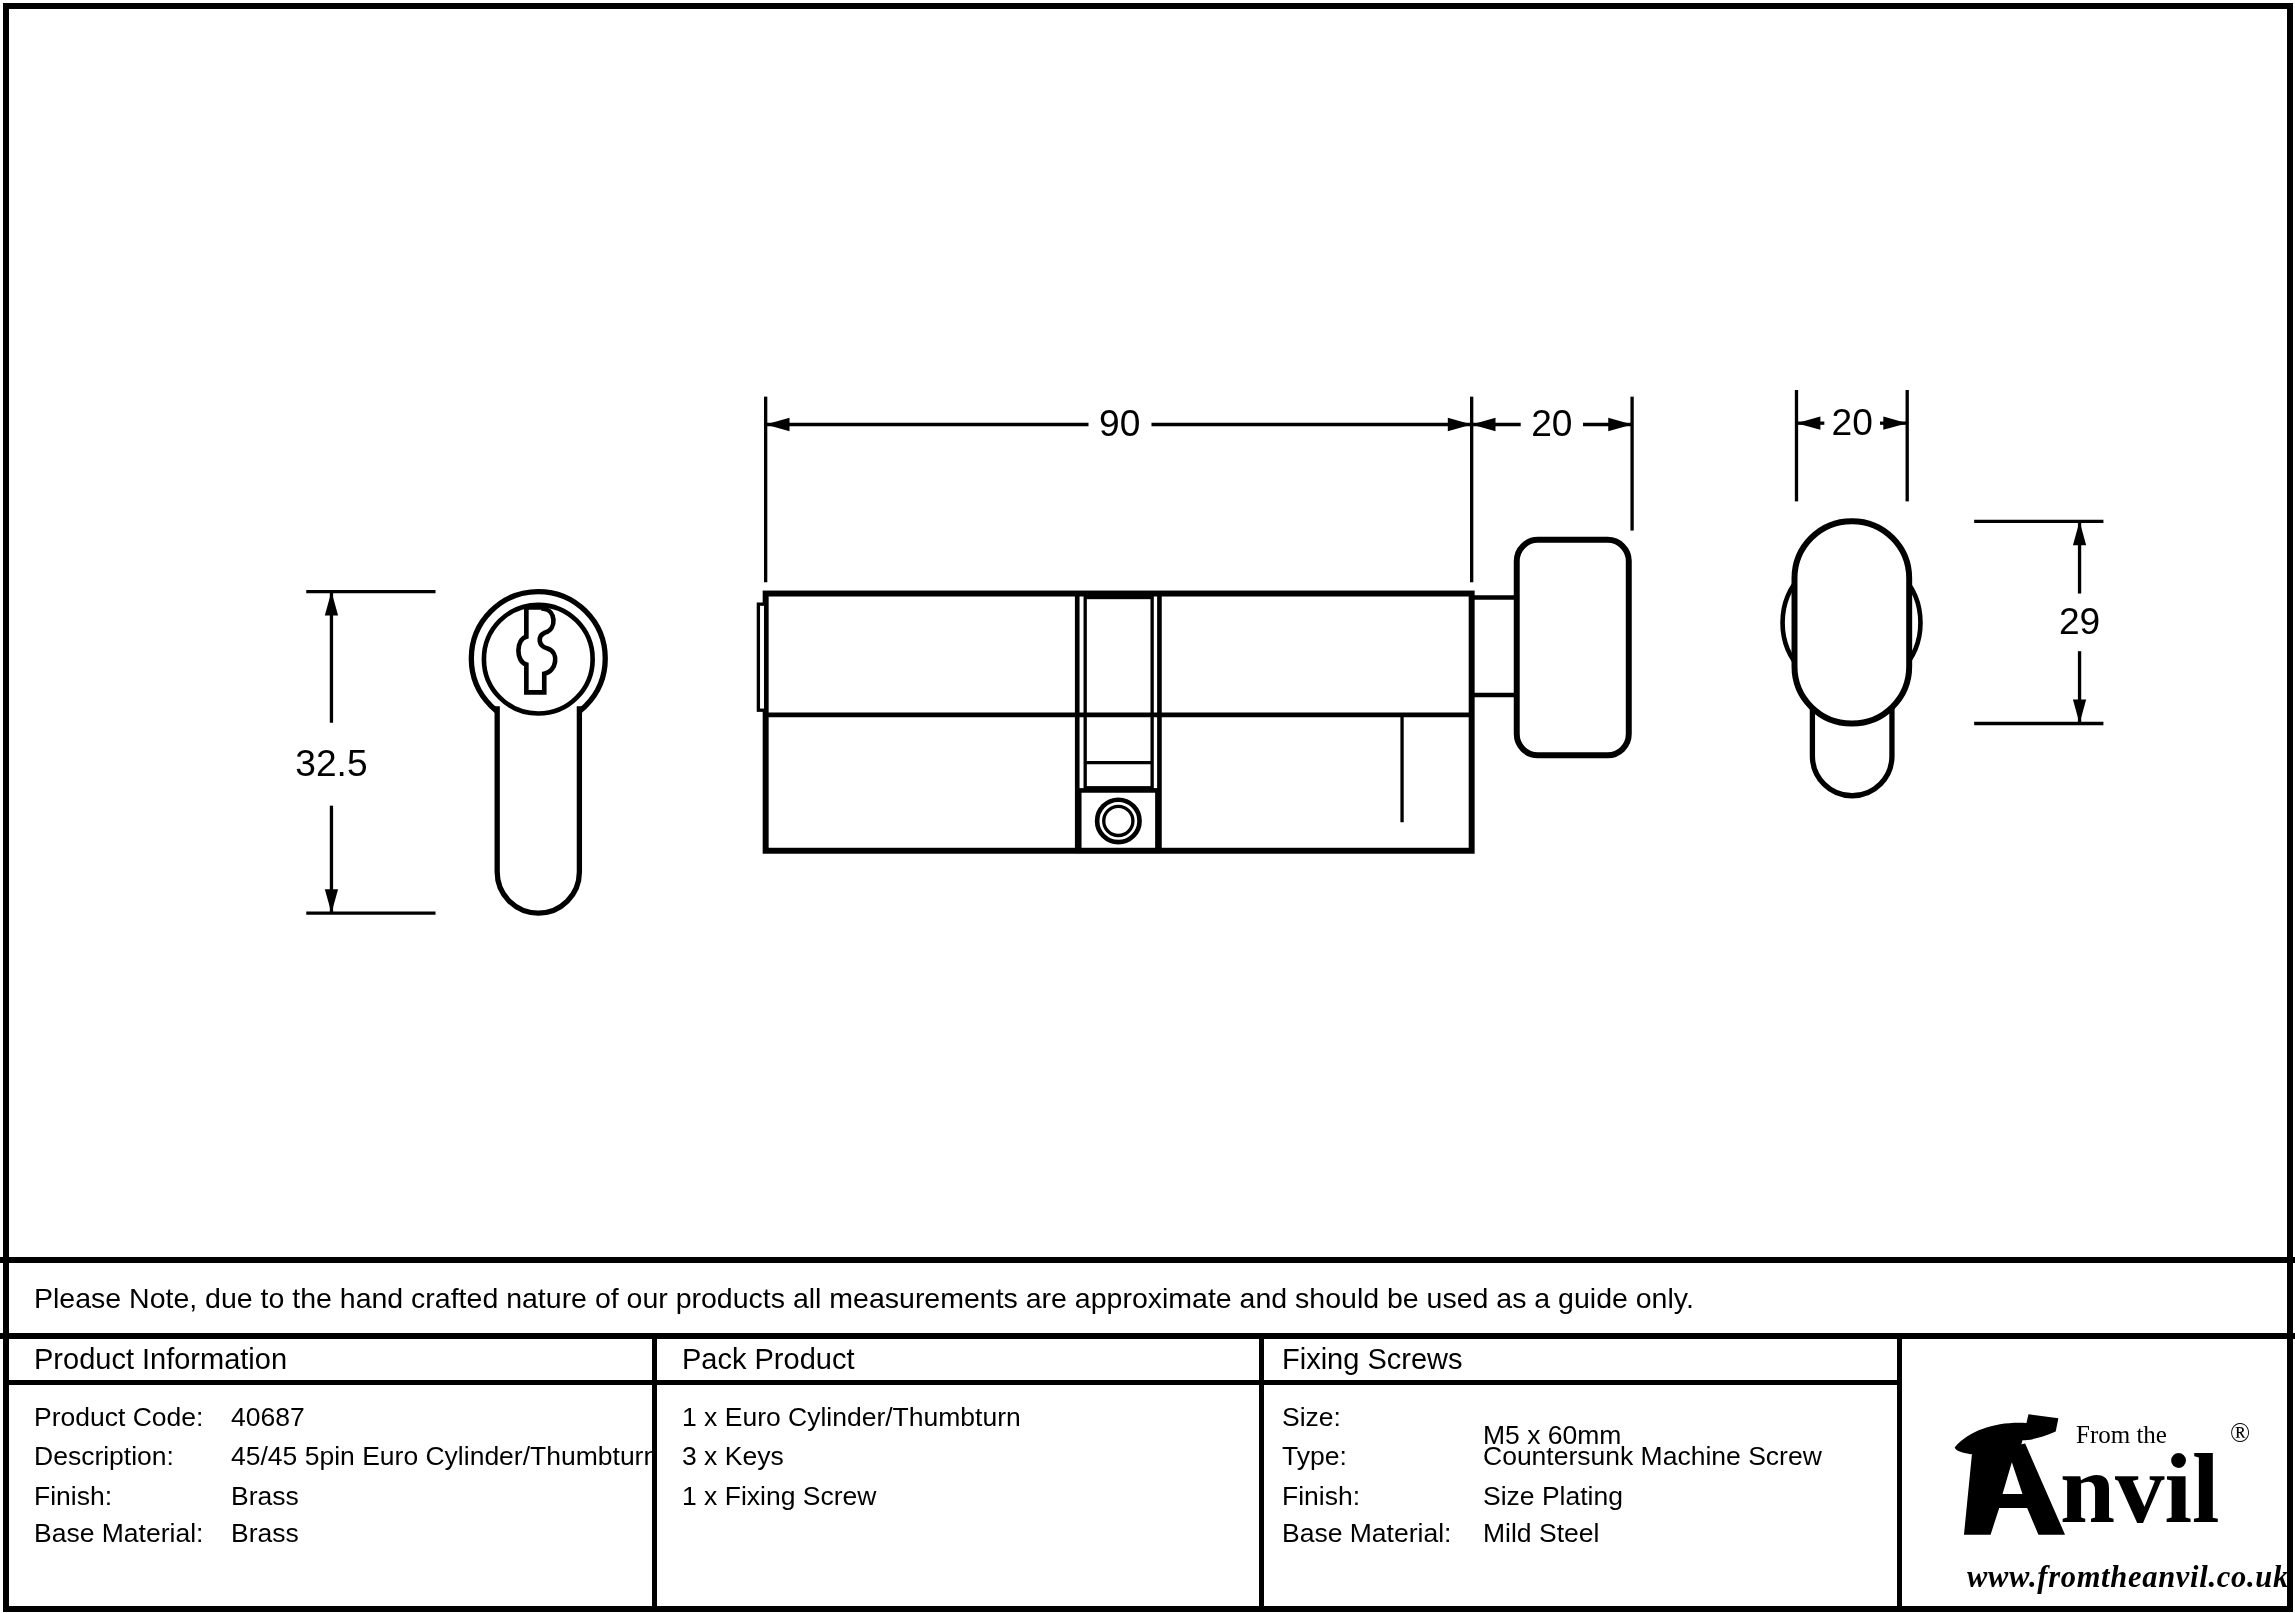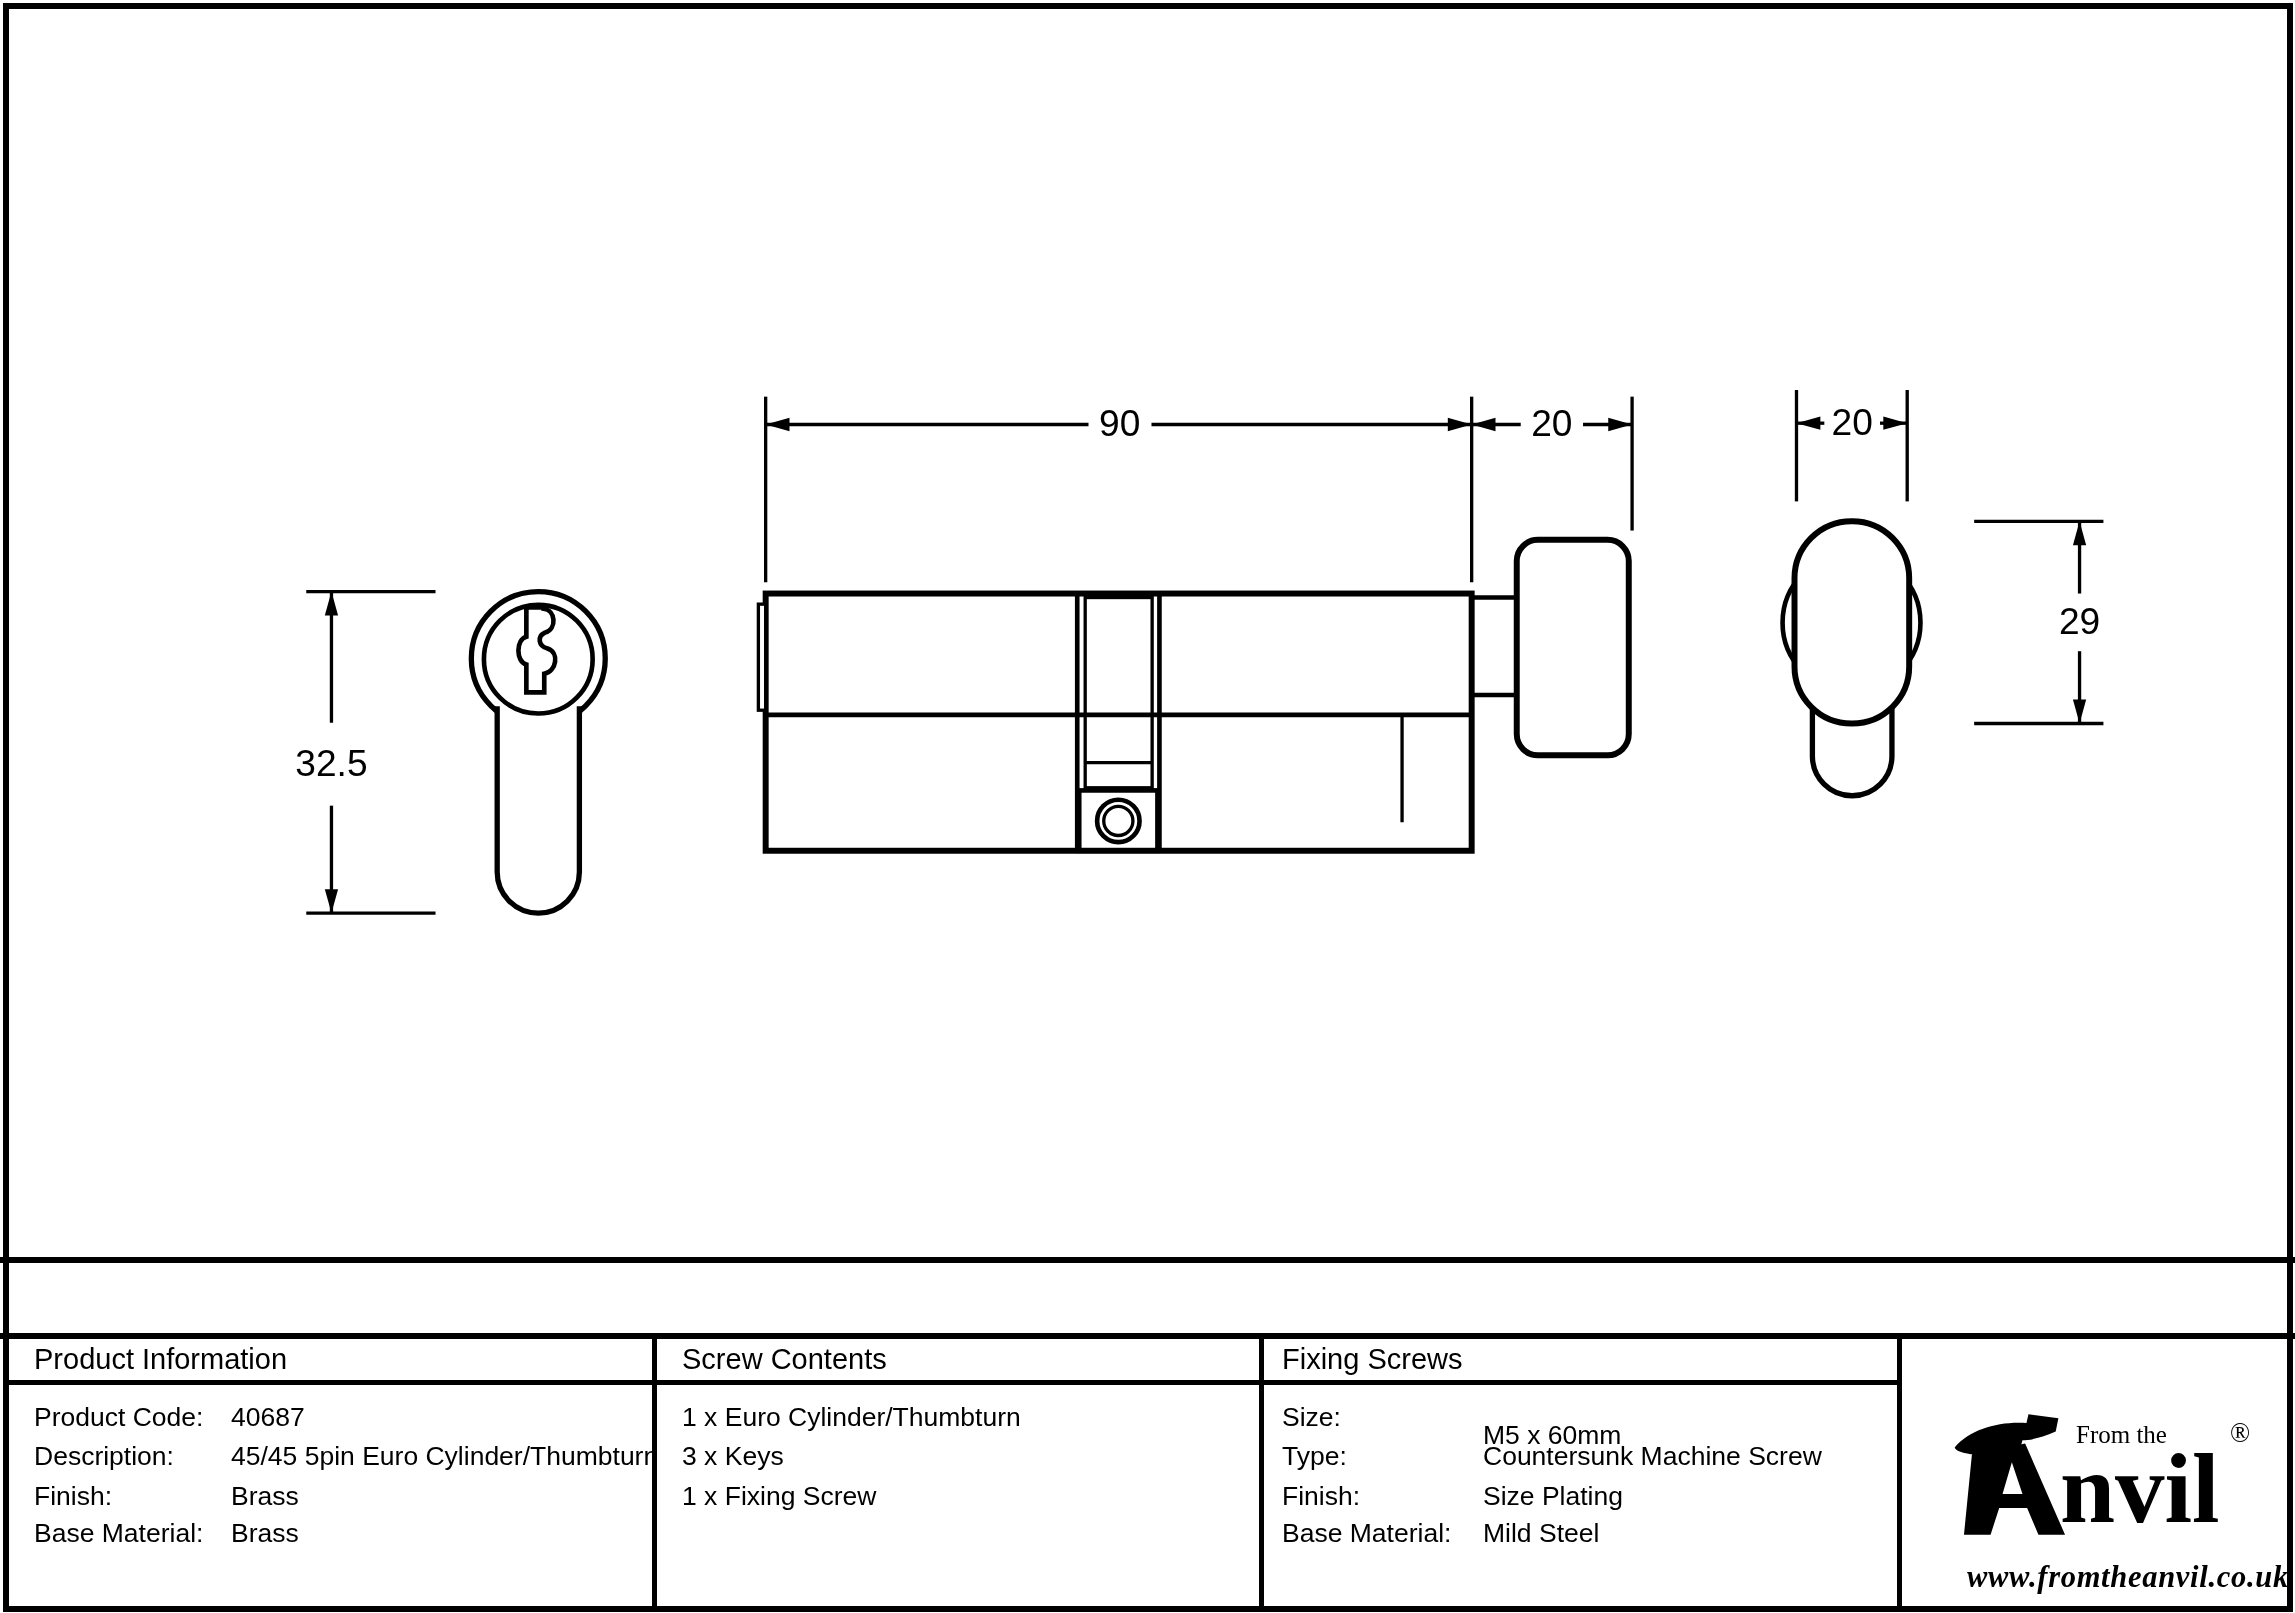--- a/index.html
+++ b/index.html
@@ -119,23 +119,24 @@
     </g>
   </svg>
 
   <div class="hline" style="left:0;top:1257px;width:2295px;height:6px;"></div>
   <div class="hline" style="left:0;top:1333px;width:2295px;height:6px;"></div>
   <div class="hline" style="left:6px;top:1380px;width:1894px;height:4.6px;"></div>
   <div class="vline" style="left:652px;top:1333px;width:4.6px;height:275px;"></div>
   <div class="vline" style="left:1259px;top:1333px;width:4.6px;height:275px;"></div>
   <div class="vline" style="left:1897px;top:1333px;width:4.6px;height:275px;"></div>
 
+  <div class="abs notetext" style="left:34px;top:1282px;">Please Note, due to the hand crafted nature of our products all measurements are approximate and should be used as a guide only.</div>
 
   <div class="abs th" style="left:34px;top:1343px;">Product Information</div>
-  <div class="abs th" style="left:682px;top:1343px;">Screw Contents</div>
+  <div class="abs th" style="left:682px;top:1343px;">Pack Product</div>
   <div class="abs th" style="left:1282px;top:1343px;">Fixing Screws</div>
 
   <div class="abs cell" style="left:34px;top:1402px;">Product Code:</div>
   <div class="abs cell" style="left:231px;top:1402px;">40687</div>
   <div class="abs cell" style="left:34px;top:1441px;">Description:</div>
   <div class="abs cell" style="left:231px;top:1441px;">45/45 5pin Euro Cylinder/Thumbturn</div>
   <div class="abs cell" style="left:34px;top:1481px;">Finish:</div>
   <div class="abs cell" style="left:231px;top:1481px;">Brass</div>
   <div class="abs cell" style="left:34px;top:1518px;">Base Material:</div>
   <div class="abs cell" style="left:231px;top:1518px;">Brass</div>

